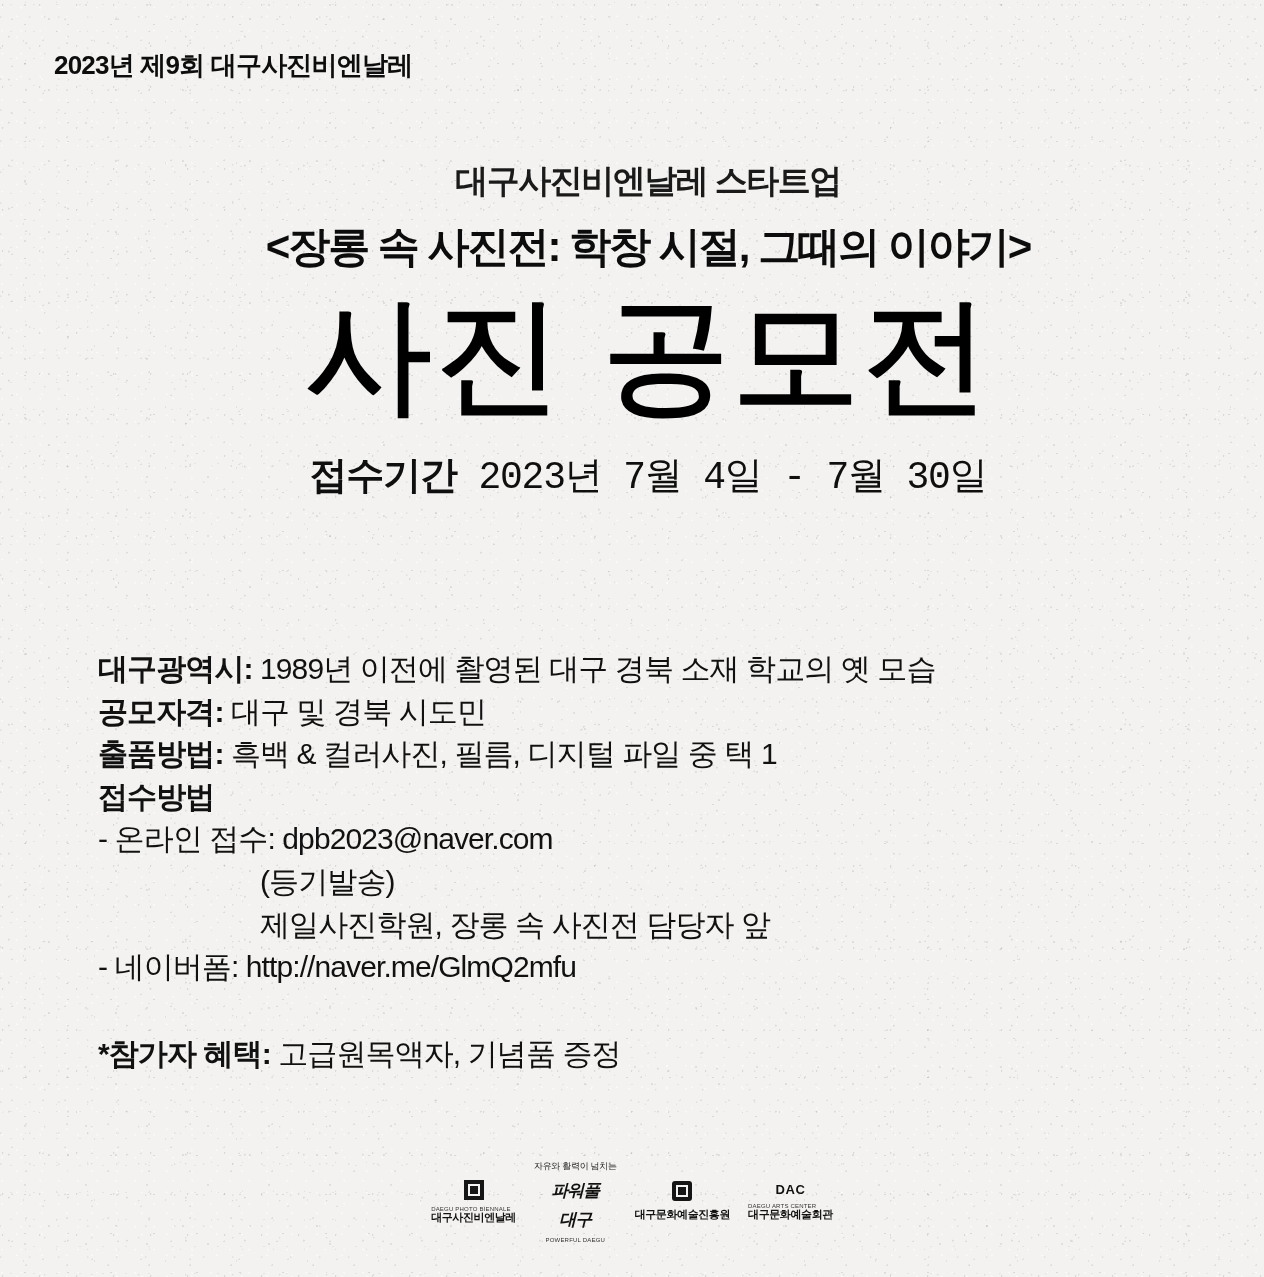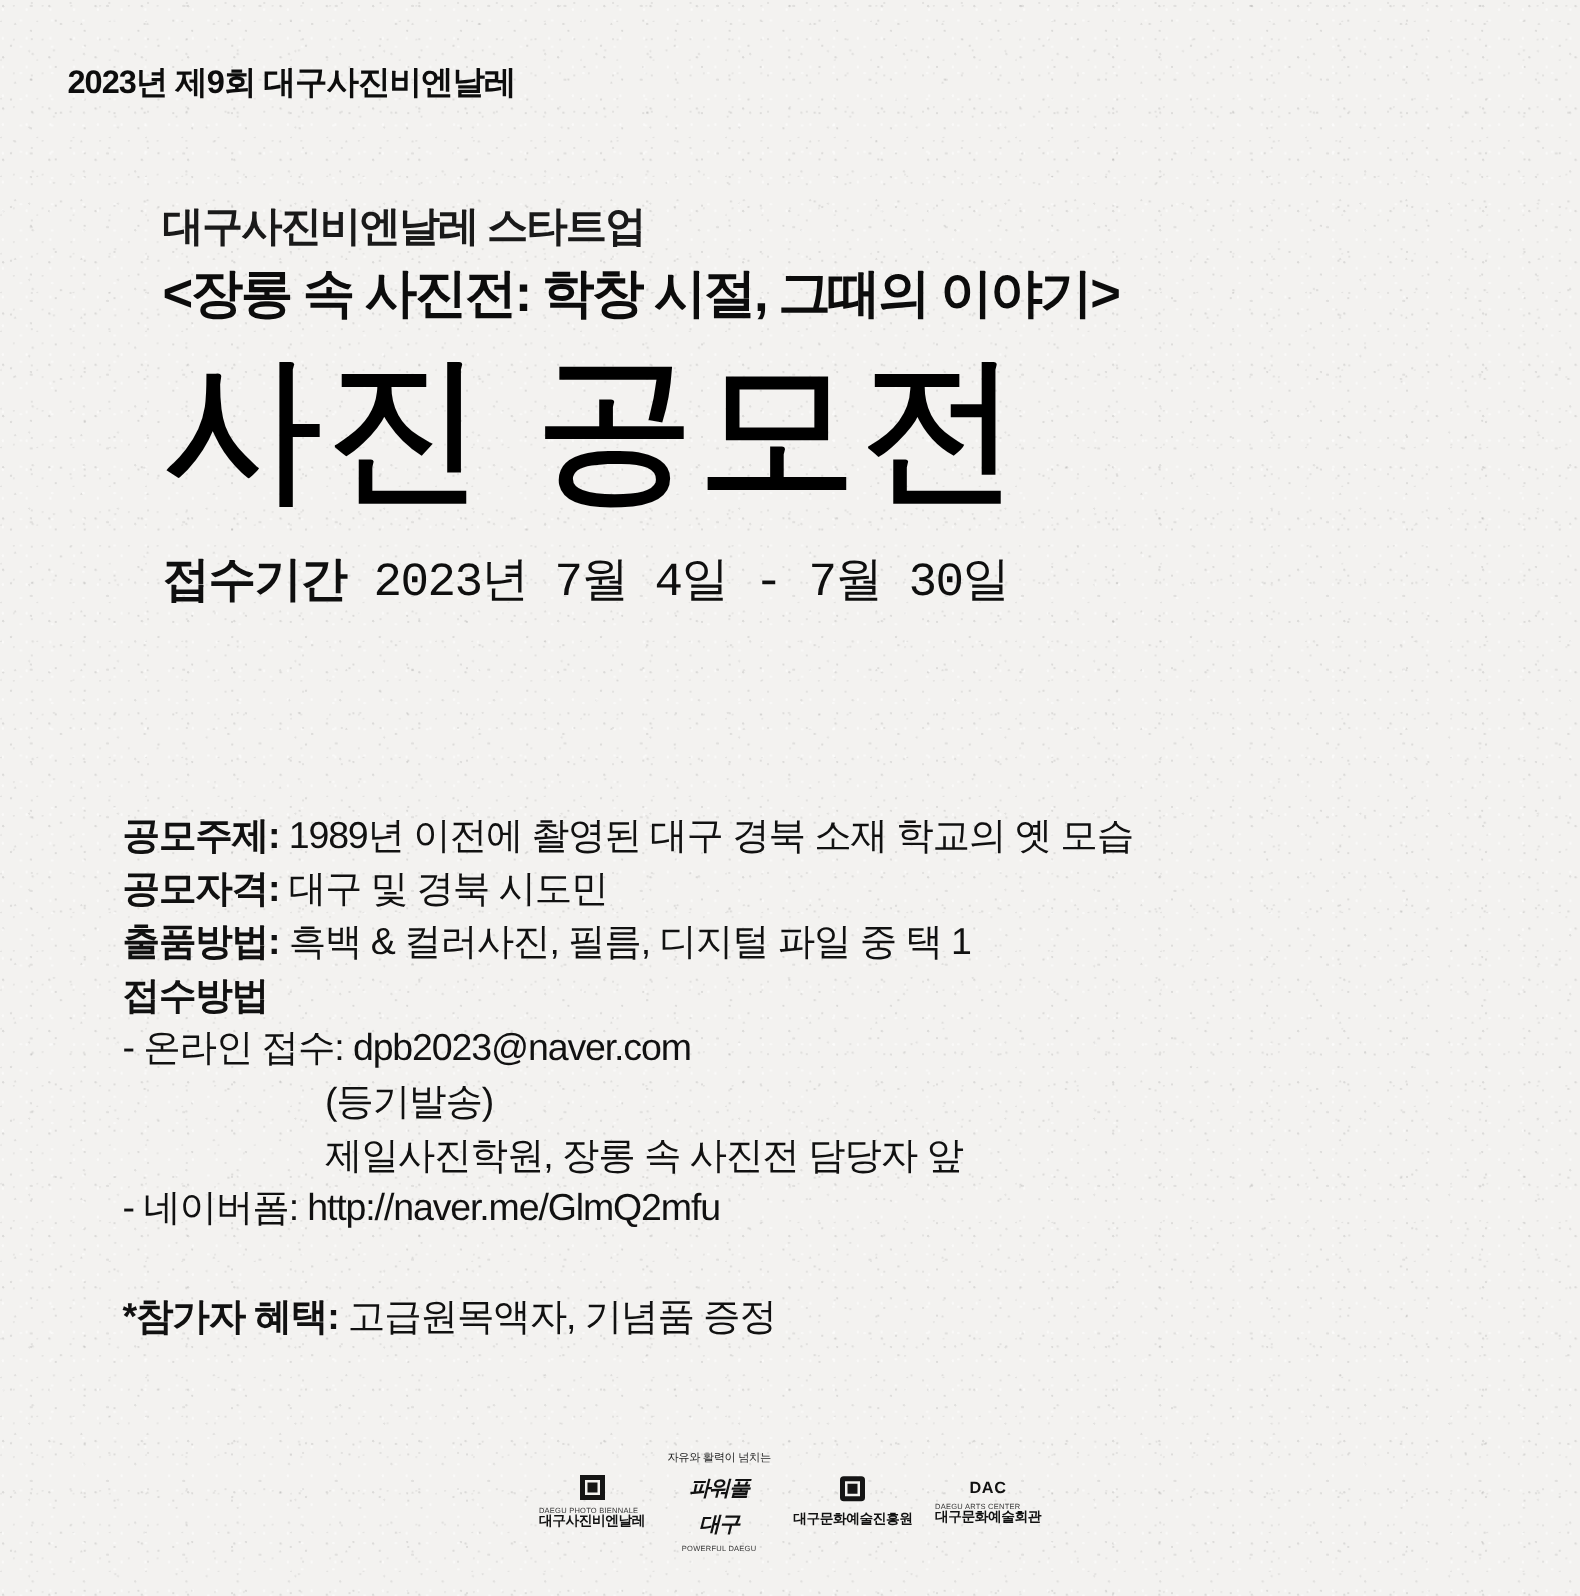--- a/index.html
+++ b/index.html
@@ -55,33 +55,33 @@
     font-size: 26px;
     font-weight: bold;
     letter-spacing: -0.8px;
     color: #0d0d0d;
   }
 
   
   .title-block {
     position: absolute;
     top: 163px;
-    right: 134px;
-    text-align: left;
+    right: 116px;
+    text-align: center;
     width: 1000px;
   }
   .startup-line {
     font-size: 33px;
     font-weight: bold;
     letter-spacing: -1.5px;
     color: #1a1a1a;
     line-height: 1.1;
   }
   .subtitle-line {
-    margin-top: 12px;
+    margin-top: 24px;
     font-size: 42px;
     font-weight: bold;
     letter-spacing: -2px;
     color: #0c0c0c;
     line-height: 1.15;
   }
   .main-title {
     margin-top: 14px;
     font-size: 128px;
     font-weight: normal;
@@ -227,21 +227,21 @@
     <div class="subtitle-line">&lt;장롱 속 사진전: 학창 시절, 그때의 이야기&gt;</div>
     <div class="main-title">사진 공모전</div>
     <div class="period-line">
       <span class="period-label">접수기간</span>
       <span>2023년 7월 4일 - 7월 30일</span>
     </div>
   </div>
 
   <div class="info-block">
     <div class="info-row">
-      <span class="lbl">공모주제:</span>
+      <span class="lbl">대구광역시:</span>
       <span>1989년 이전에 촬영된 대구 경북 소재 학교의 옛 모습</span>
     </div>
     <div class="info-row">
       <span class="lbl">공모자격:</span>
       <span>대구 및 경북 시도민</span>
     </div>
     <div class="info-row">
       <span class="lbl">출품방법:</span>
       <span>흑백 &amp; 컬러사진, 필름, 디지털 파일 중 택 1</span>
     </div>

